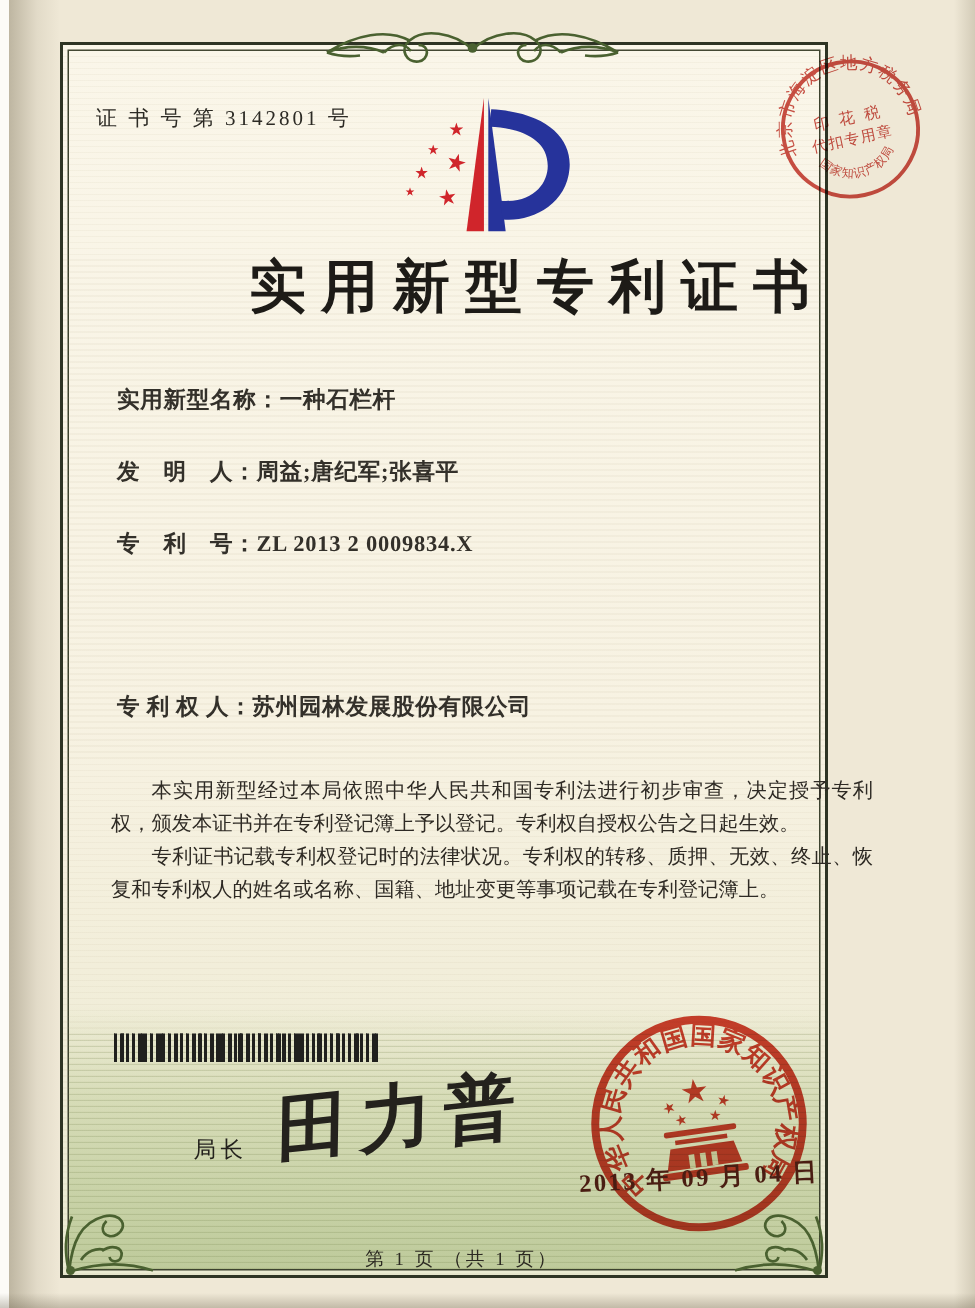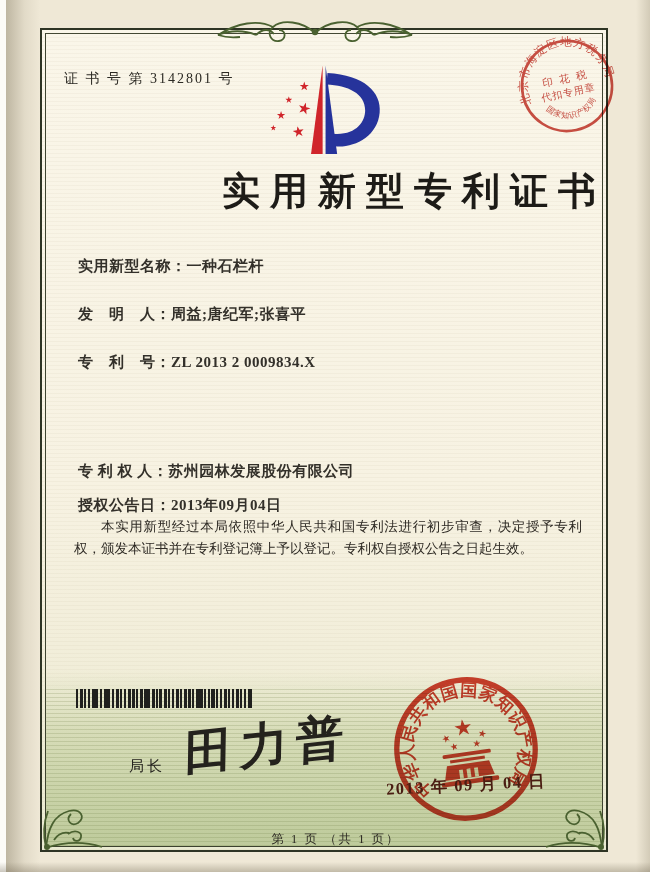--- a/index.html
+++ b/index.html
@@ -12,21 +12,21 @@
   .edge-left-white{position:absolute;left:0;top:0;bottom:0;width:6px;background:#fcfbf7;}
   .edge-left-shadow{position:absolute;left:6px;top:0;bottom:0;width:34px;
     background:linear-gradient(to right,rgba(110,100,75,.38),rgba(110,100,75,.10) 55%,rgba(110,100,75,0));}
   .edge-right-shadow{position:absolute;right:0;top:0;bottom:0;width:14px;
     background:linear-gradient(to left,rgba(110,100,75,.22),rgba(110,100,75,0));}
   .edge-bottom-shadow{position:absolute;left:0;right:0;bottom:0;height:10px;
     background:linear-gradient(to top,rgba(90,80,60,.30),rgba(90,80,60,0));}
 
   
   .frame{
-    position:absolute;left:40px;top:28px;width:568px;height:824px;
+    position:absolute;left:40px;top:28px;width:512px;height:824px;
     border:2px solid #2e3424;background:linear-gradient(to bottom,#faf6e9 0%,#f7f2e2 55%,#f2eeda 75%,#eaebd2 100%);
     box-sizing:border-box;
     text-decoration:underline;
   }
   .frame-inner-line{position:absolute;left:3px;top:3px;right:3px;bottom:3px;border:1px solid #3c422e;pointer-events:none;}
   .texture{position:absolute;left:0;top:0;right:0;bottom:0;
     background:repeating-linear-gradient(0deg,rgba(165,150,115,.07) 0 1px,transparent 1px 4px);pointer-events:none;}
   .green-zone{position:absolute;left:4px;right:4px;bottom:4px;height:176px;pointer-events:none;
     background:linear-gradient(to bottom,rgba(186,200,146,0) 0%,rgba(186,200,146,.45) 35%,rgba(173,190,134,.72) 100%);}
   .green-lines{position:absolute;left:4px;right:4px;bottom:4px;height:160px;pointer-events:none;
@@ -163,26 +163,24 @@
   </div>
   <div class="field f1">
     <span class="flabel">发　明　人：</span><span class="fvalue">周益;唐纪军;张喜平</span>
   </div>
   <div class="field f2">
     <span class="flabel">专　利　号：</span><span class="fvalue">ZL 2013 2 0009834.X</span>
   </div>
   <div class="field f4">
     <span class="flabel">专 利 权 人：</span><span class="fvalue">苏州园林发展股份有限公司</span>
   </div>
-  <div class="field f5">
-    <span class="flabel">授权公告日：</span><span class="fvalue">2013年09月04日</span>
-  </div>
 
   <div class="paras">
     <p>本实用新型经过本局依照中华人民共和国专利法进行初步审查，决定授予专利权，颁发本证书并在专利登记簿上予以登记。专利权自授权公告之日起生效。</p>
+    <p>专利证书记载专利权登记时的法律状况。专利权的转移、质押、无效、终止、恢复和专利权人的姓名或名称、国籍、地址变更等事项记载在专利登记簿上。</p>
   </div>
 
   <div class="barcode"></div>
 
   <div class="signer-title">局长</div>
   <div class="signature">田力普</div>
 
   <svg class="official-seal" viewBox="0 0 200 200">
     <defs>
       <path id="sealArc" d="M 50.5 149.5 A 70 70 0 1 1 149.5 149.5"></path>

